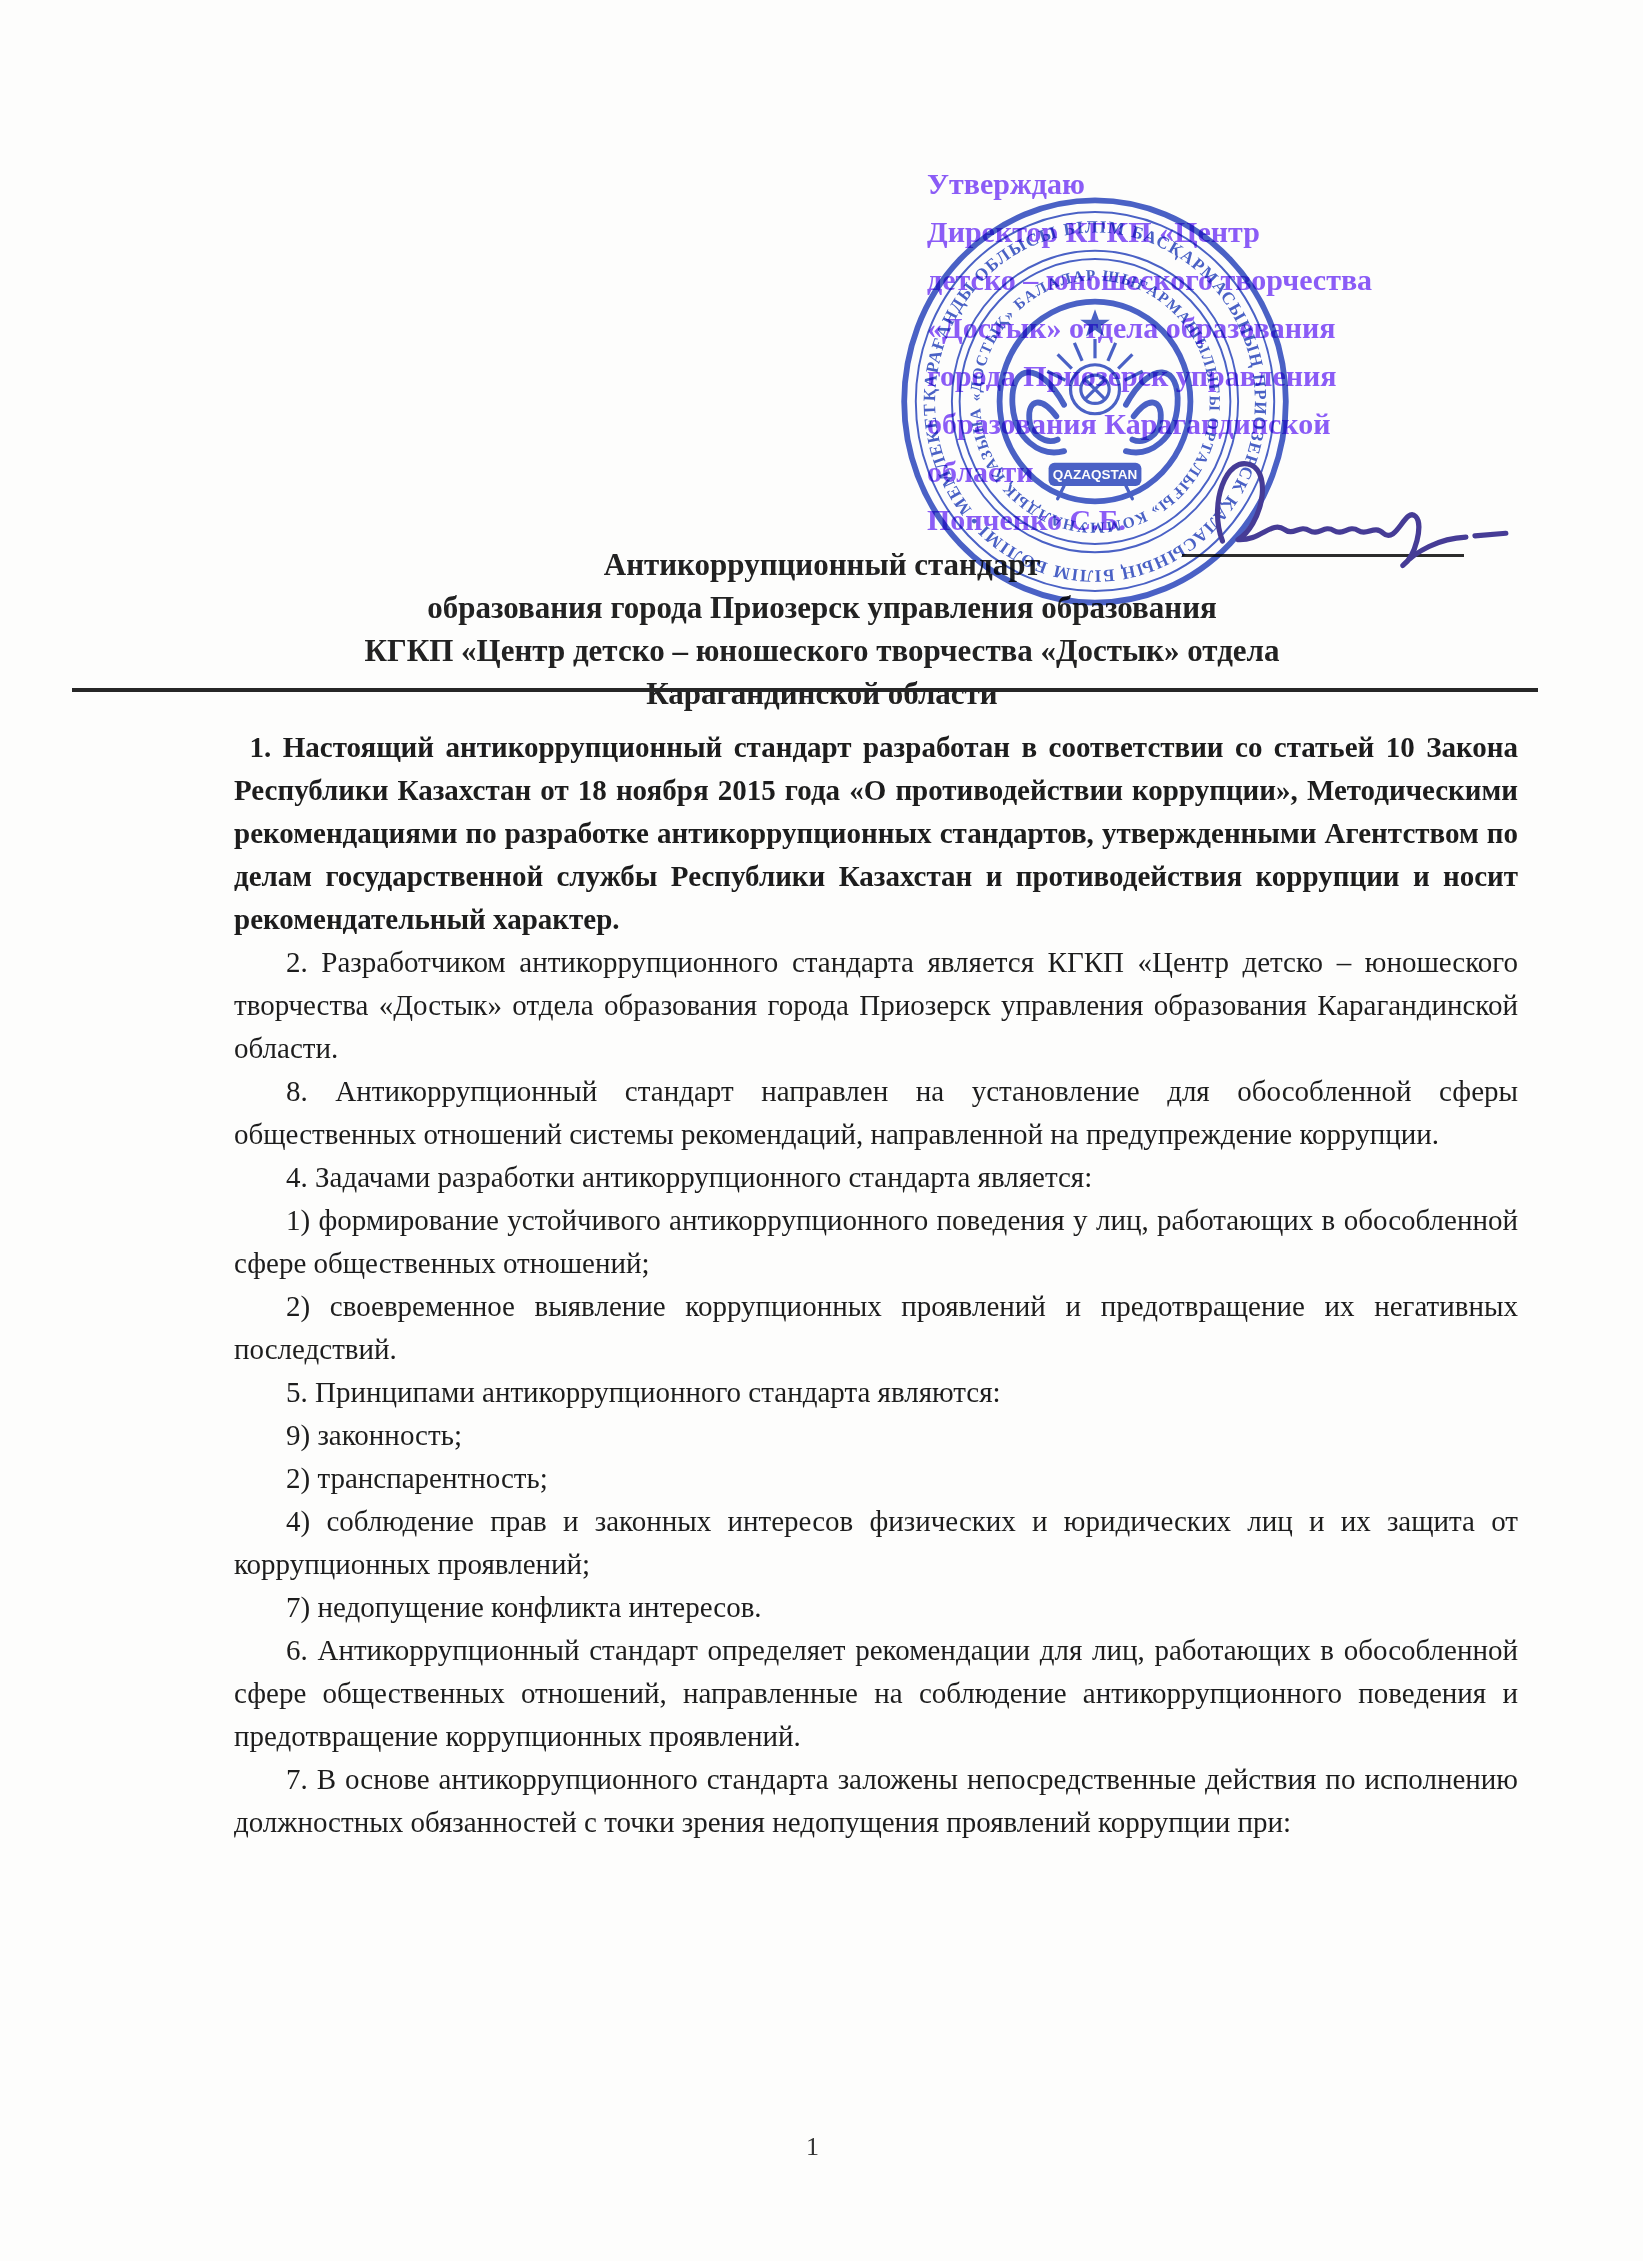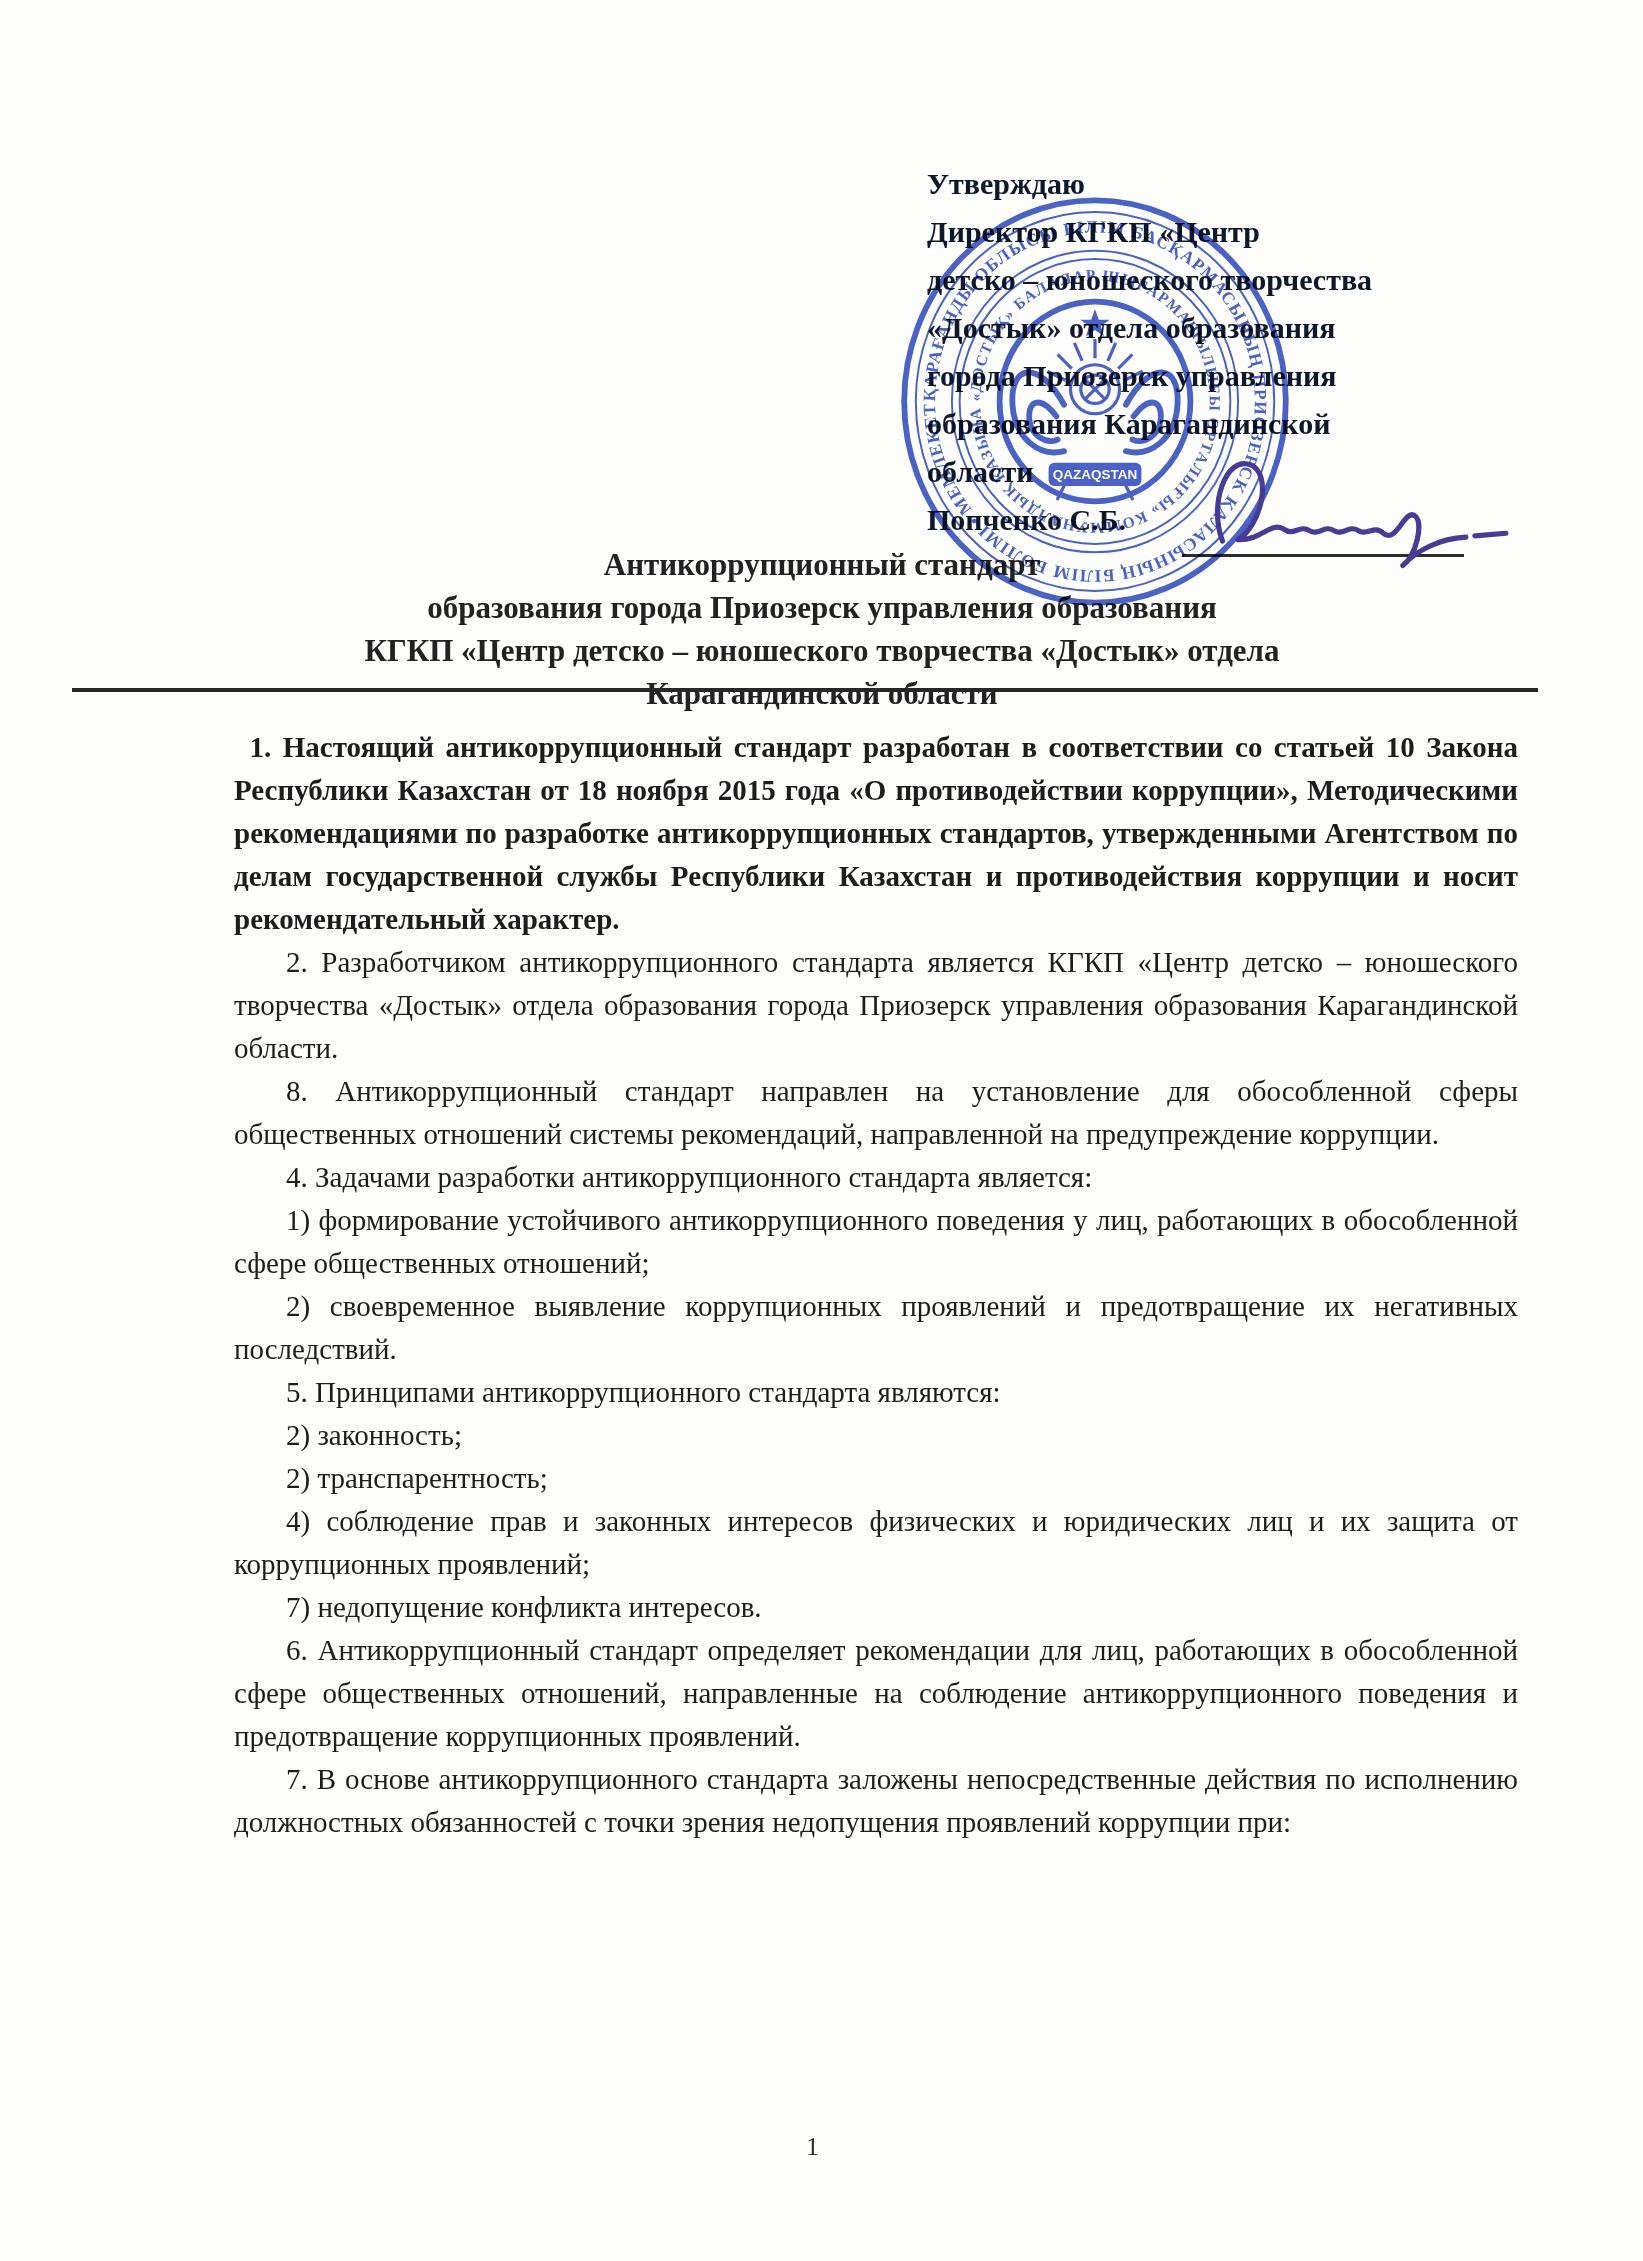--- a/index.html
+++ b/index.html
@@ -6,21 +6,21 @@
   body{
     width:1644px;height:2261px;position:relative;
     background:#fdfdfc;
     font-family:"Liberation Serif","DejaVu Serif",serif;
     color:#1d1d1d;overflow:hidden;
   }
   .page{position:absolute;inset:0;}
   
   .approval{
     position:absolute;left:927px;top:160px;width:619px;
-    font-weight:bold;font-size:30px;line-height:48px;color:#0f172a;
+    font-weight:bold;font-size:30px;line-height:48px;color:#8b5cf6;
   }
   .approval .line{white-space:nowrap;}
   .sig-row{position:relative;white-space:nowrap;}
   .sig-underline{
     position:absolute;left:1182px;top:554px;width:282px;height:2.6px;
     background:#2c2c2c;
   }
   .signature-svg{position:absolute;left:1189px;top:443px;z-index:5;}
   
   .stamp-svg{
@@ -139,21 +139,21 @@
   <div class="title-rule"></div>
 
   <div class="doc-body">
     <p class="first">1. Настоящий антикоррупционный стандарт разработан в соответствии со статьей 10 Закона Республики Казахстан от 18 ноября 2015 года «О противодействии коррупции», Методическими рекомендациями по разработке антикоррупционных стандартов, утвержденными Агентством по делам государственной службы Республики Казахстан и противодействия коррупции и носит рекомендательный характер.</p>
     <p>2. Разработчиком антикоррупционного стандарта является КГКП «Центр детско – юношеского творчества «Достык» отдела образования города Приозерск управления образования Карагандинской области.</p>
     <p>8. Антикоррупционный стандарт направлен на установление для обособленной сферы общественных отношений системы рекомендаций, направленной на предупреждение коррупции.</p>
     <p>4. Задачами разработки антикоррупционного стандарта является:</p>
     <p>1) формирование устойчивого антикоррупционного поведения у лиц, работающих в обособленной сфере общественных отношений;</p>
     <p>2) своевременное выявление коррупционных проявлений и предотвращение их негативных последствий.</p>
     <p>5. Принципами антикоррупционного стандарта являются:</p>
-    <p>2) законность;</p>
+    <p>9) законность;</p>
     <p>2) транспарентность;</p>
     <p>4) соблюдение прав и законных интересов физических и юридических лиц и их защита от коррупционных проявлений;</p>
     <p>7) недопущение конфликта интересов.</p>
     <p>6. Антикоррупционный стандарт определяет рекомендации для лиц, работающих в обособленной сфере общественных отношений, направленные на соблюдение антикоррупционного поведения и предотвращение коррупционных проявлений.</p>
     <p>7. В основе антикоррупционного стандарта заложены непосредственные действия по исполнению должностных обязанностей с точки зрения недопущения проявлений коррупции при:</p>
   </div>
 
   <div class="page-number">1</div>
 
 </div>

